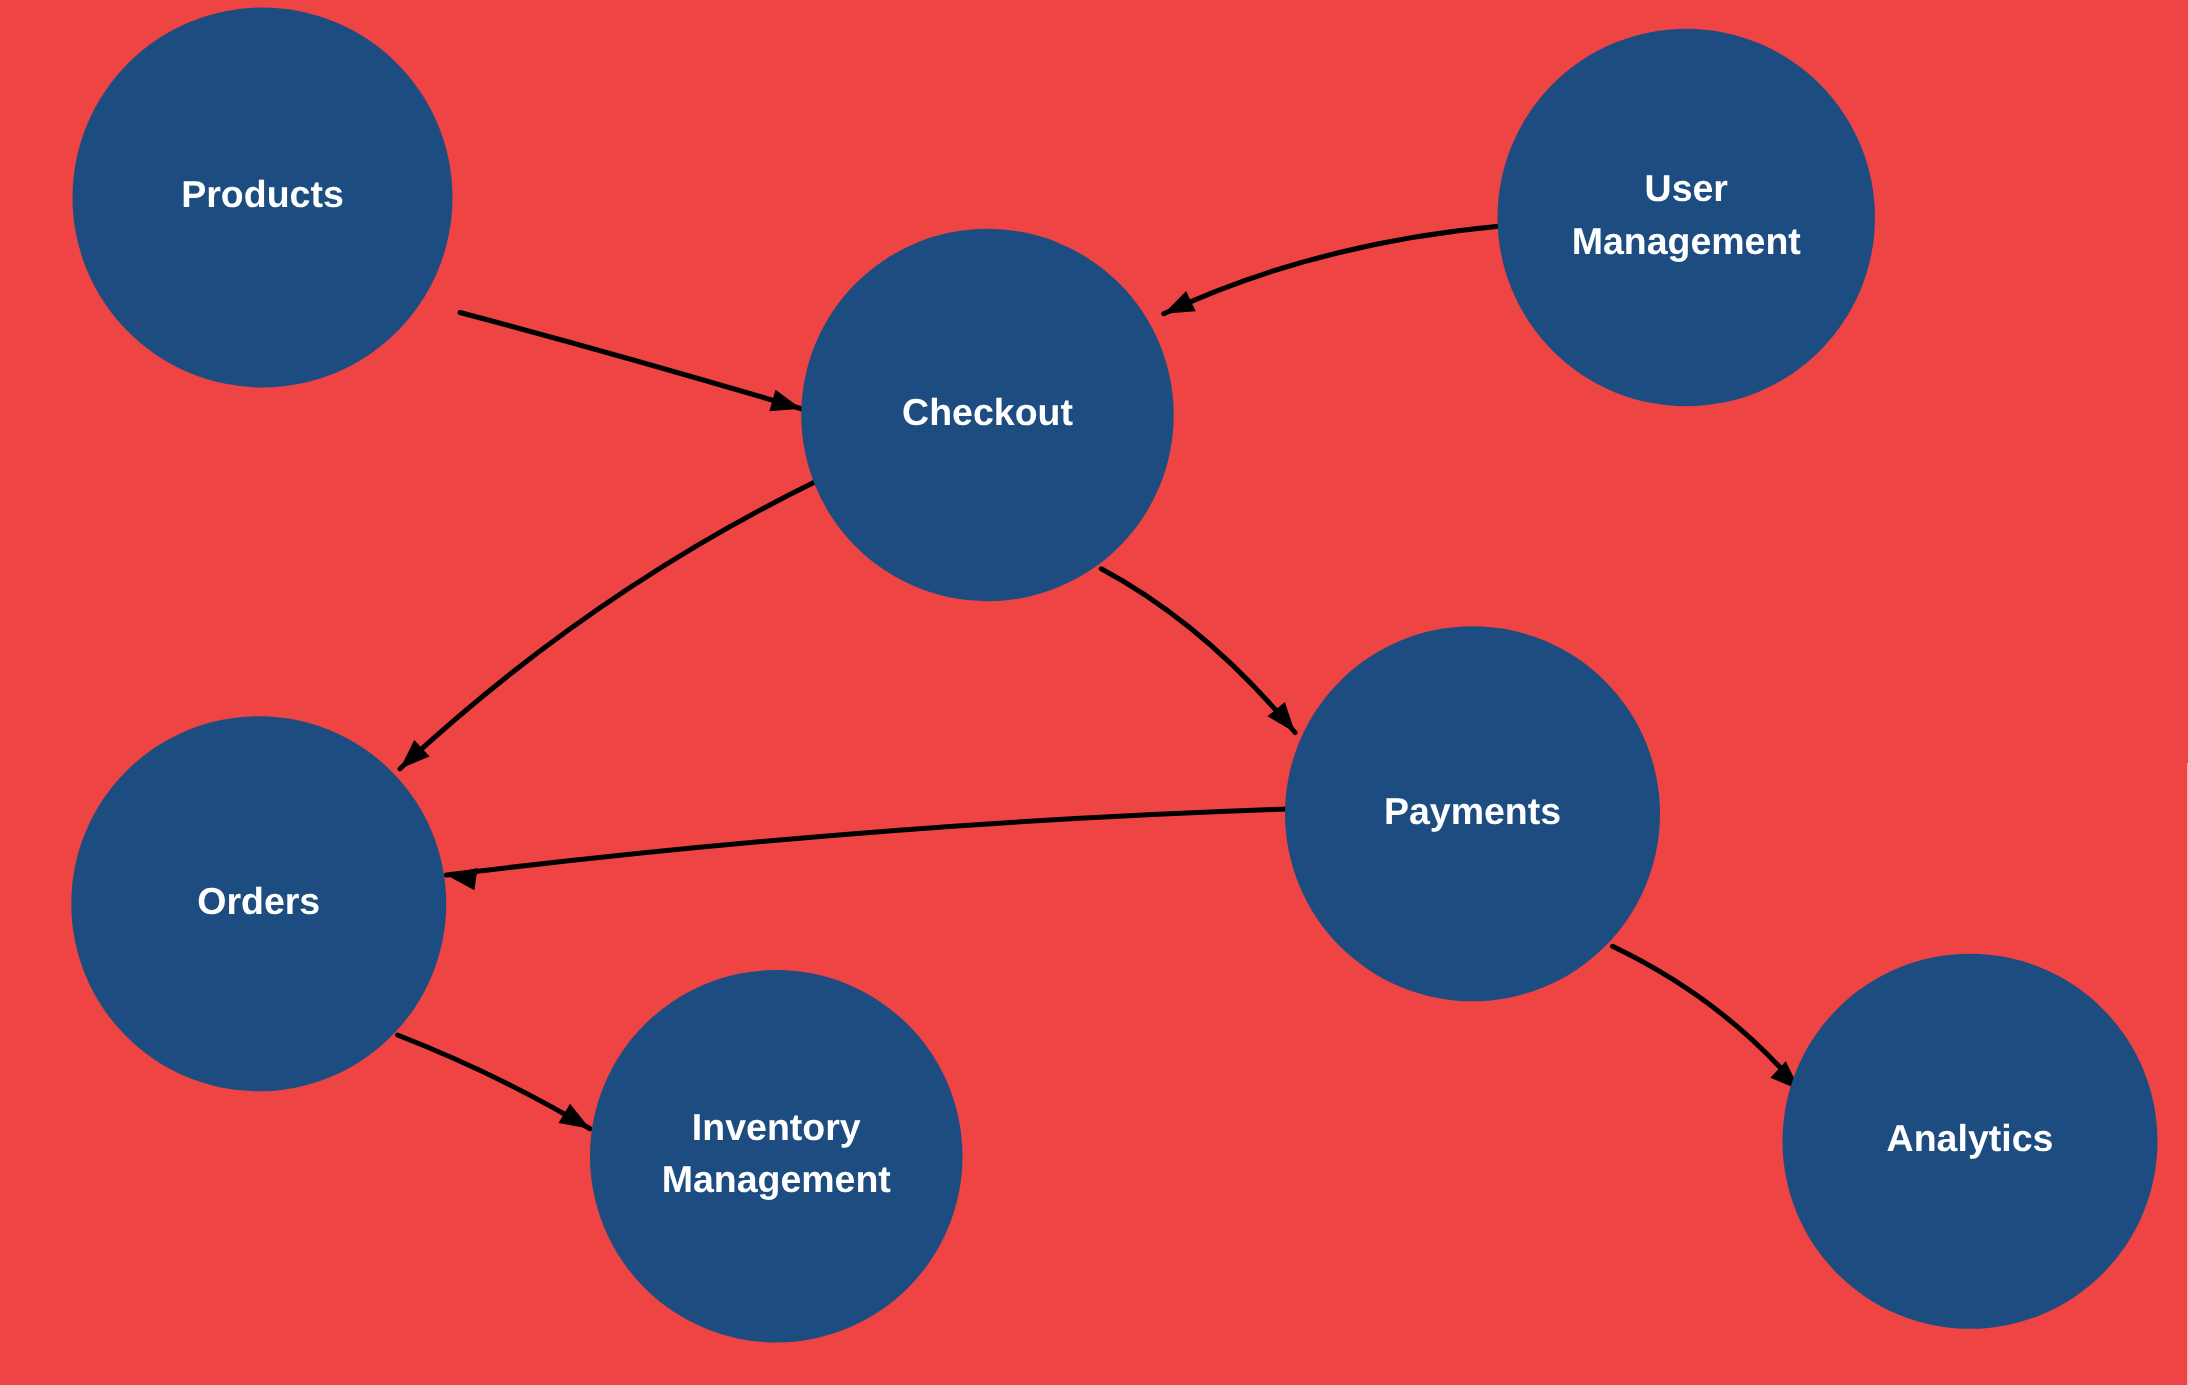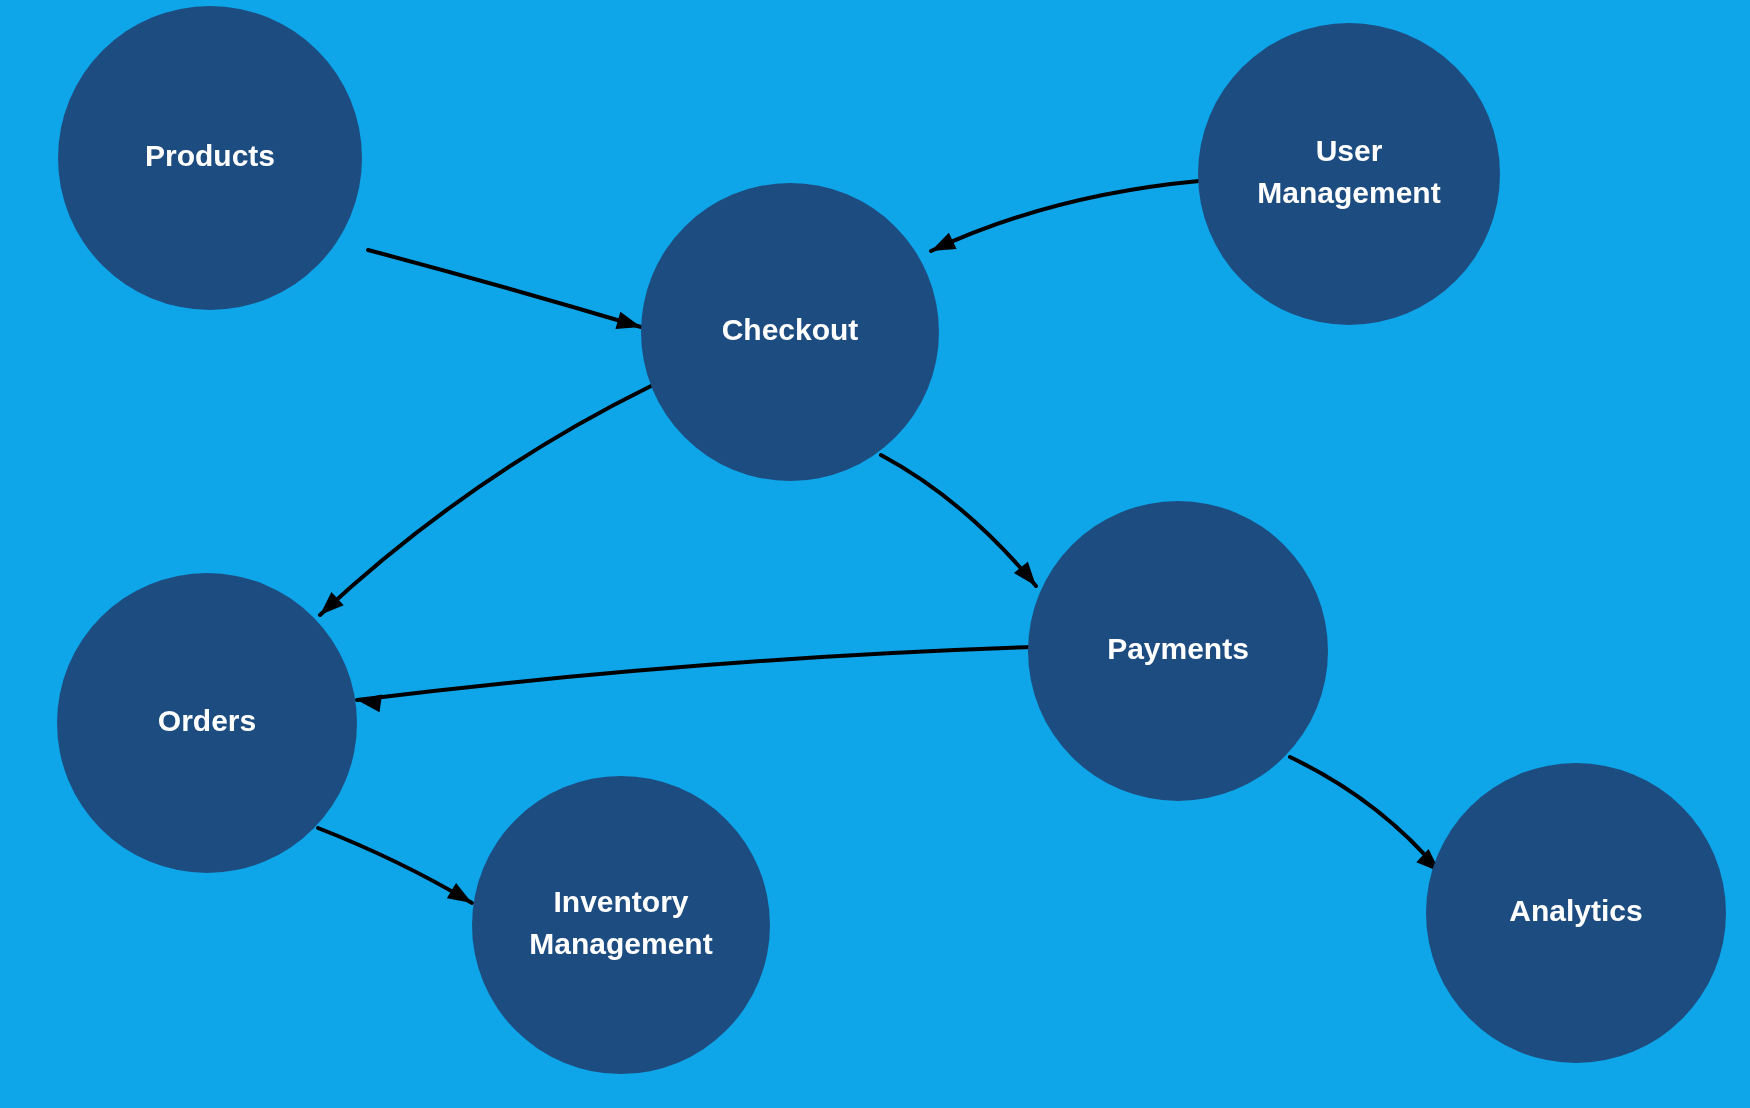--- a/index.html
+++ b/index.html
@@ -11,21 +11,21 @@
   body {
     width: 1750px;
     height: 1108px;
     font-family: "Liberation Sans", sans-serif;
     overflow: hidden;
   }
   #graph-canvas {
     position: relative;
     width: 1750px;
     height: 1108px;
-    background: #0ea5e9;
+    background: #ef4444;
   }
   svg.graph-svg {
     position: absolute;
     top: 0;
     left: 0;
     width: 1750px;
     height: 1108px;
   }
   .node-circle {
     fill: #1d4d80;

